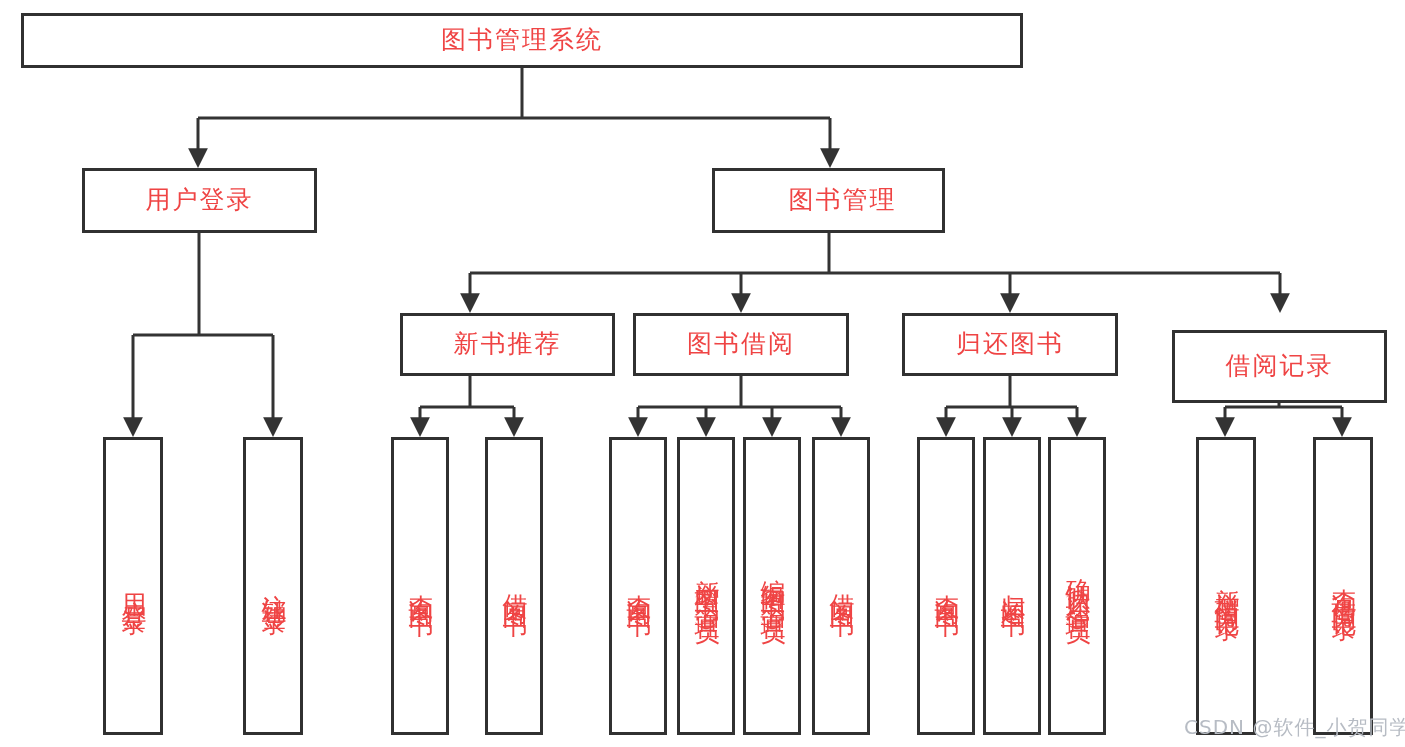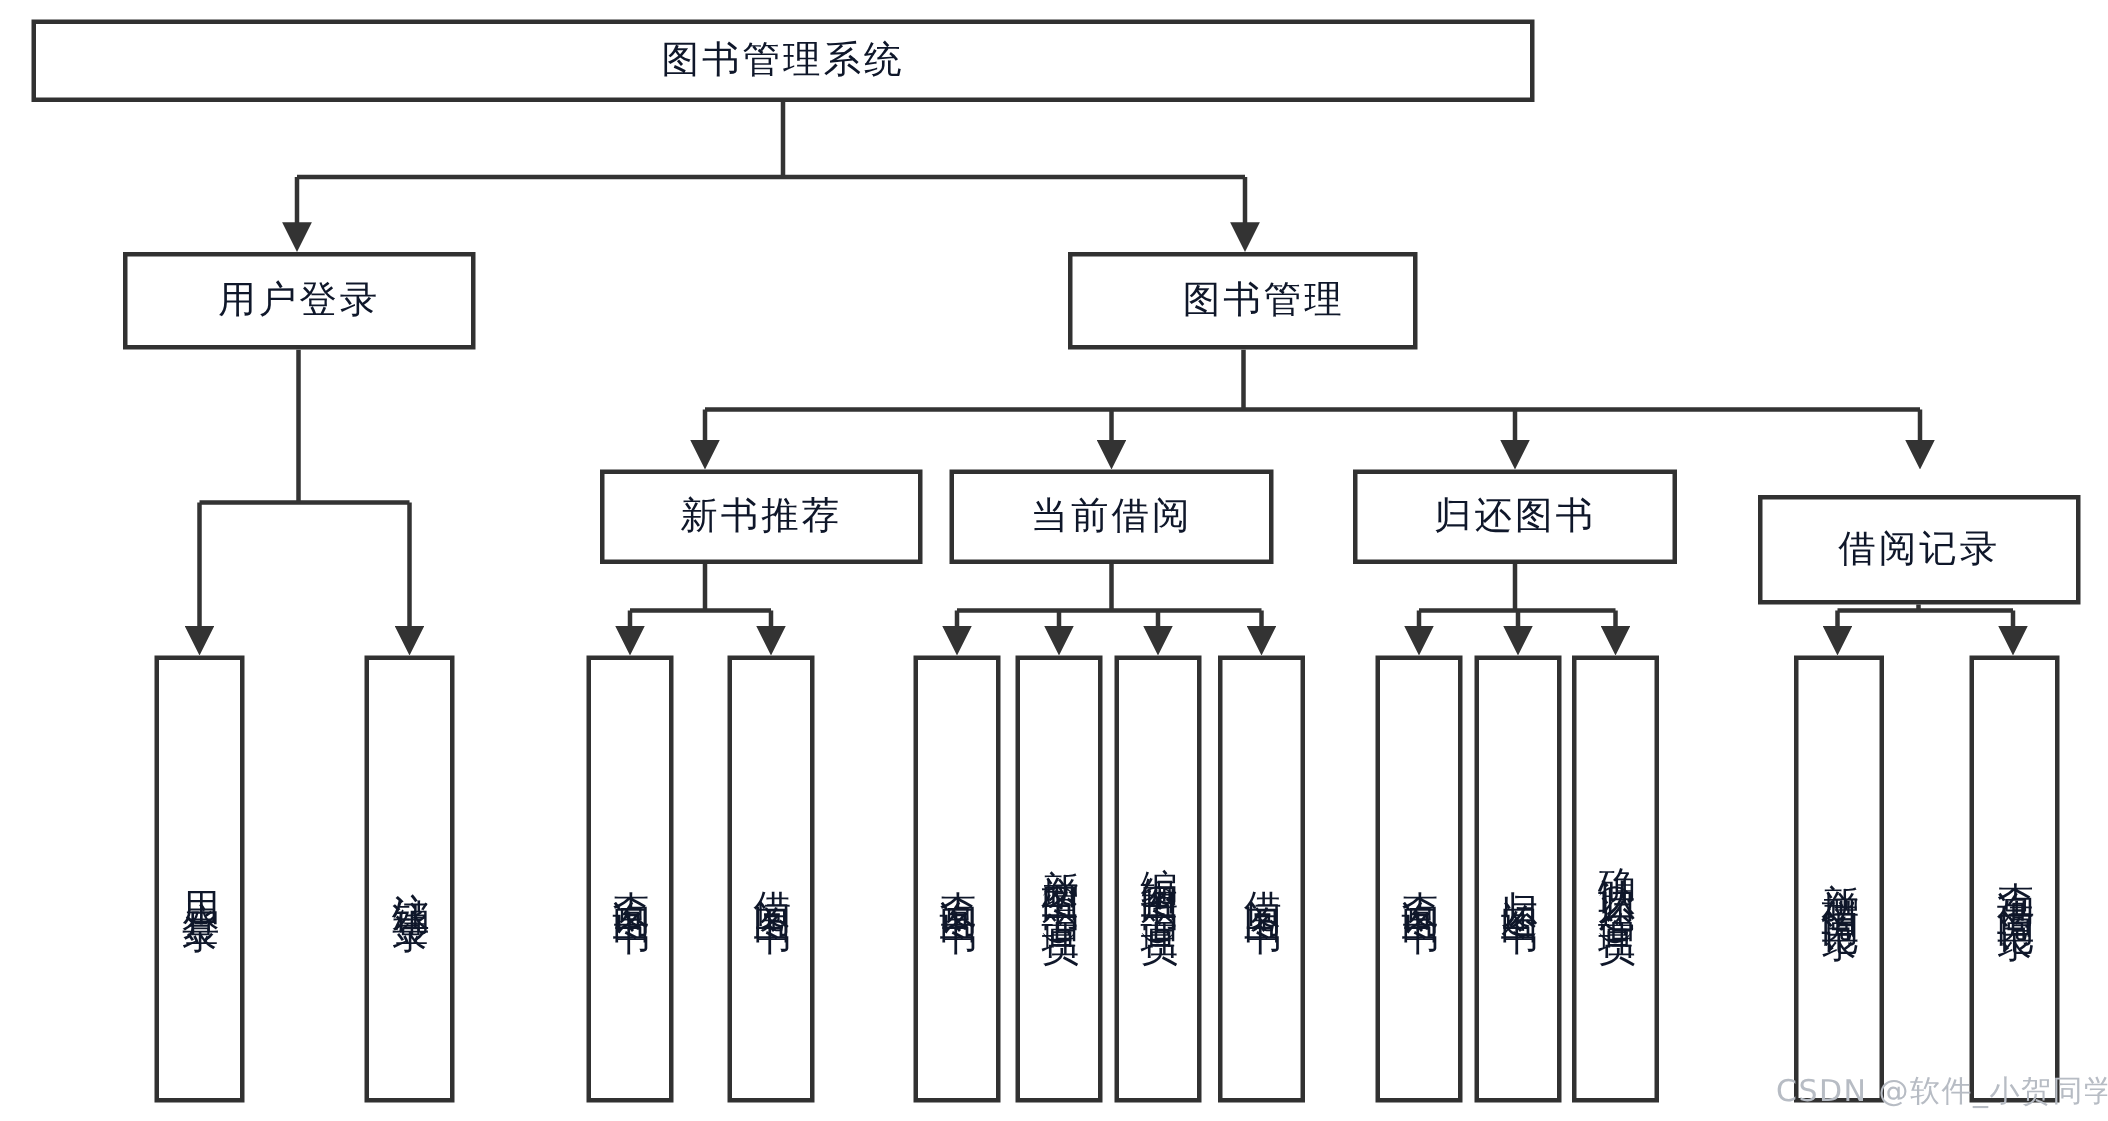--- a/index.html
+++ b/index.html
@@ -17,21 +17,21 @@
     box-sizing: border-box;
     background: #ffffff;
     border: 3px solid #313131;
     display: flex;
     align-items: center;
     justify-content: center;
   }
   .node .lbl {
     font-size: 25px;
     line-height: 1.15;
-    color: #0f172a;
+    color: #ef4444;
     letter-spacing: 2px;
     white-space: nowrap;
   }
   .node.v .lbl {
     writing-mode: vertical-rl;
     text-orientation: mixed;
     letter-spacing: 6px;
     white-space: normal;
   }
   
@@ -138,21 +138,21 @@
 
   <div class="node h" id="n-bmgmt">
     <span class="lbl">图书管理</span>
   </div>
 
   <div class="node h" id="n-nrec">
     <span class="lbl">新书推荐</span>
   </div>
 
   <div class="node h" id="n-bborrow">
-    <span class="lbl">当前借阅</span>
+    <span class="lbl">图书借阅</span>
   </div>
 
   <div class="node h" id="n-cborrow">
     <span class="lbl">归还图书</span>
   </div>
 
   <div class="node h" id="n-brec">
     <span class="lbl">借阅记录</span>
   </div>
 

